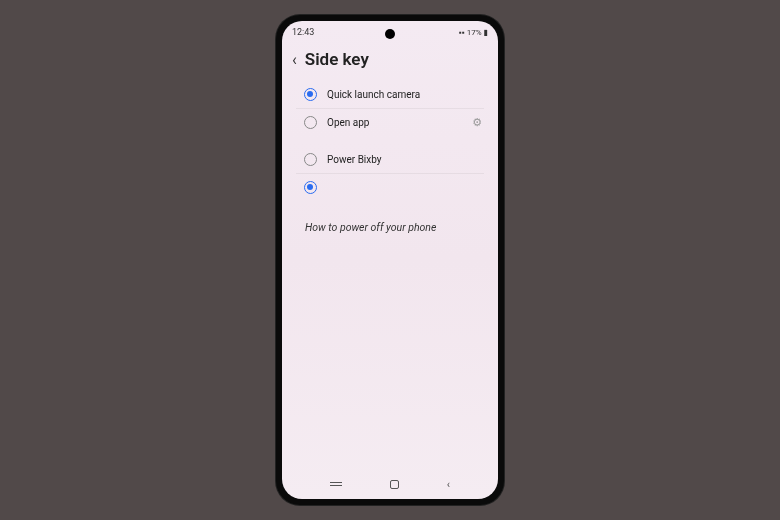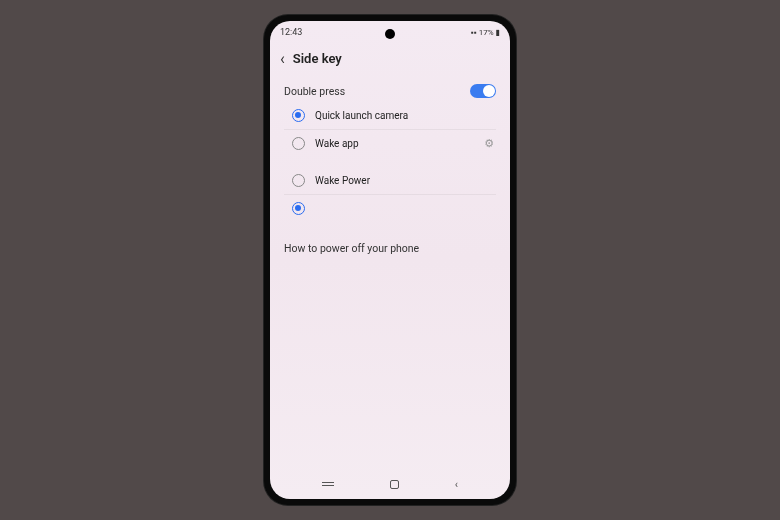--- a/index.html
+++ b/index.html
@@ -3,21 +3,21 @@
   <meta charset="utf-8">
   <style>
     * { box-sizing: border-box; margin: 0; padding: 0; }
     body {
       width: 780px; height: 520px;
       background: #514949;
       display: flex; align-items: center; justify-content: center;
       font-family: -apple-system, "Segoe UI", Roboto, sans-serif;
     }
     .phone-frame {
-      width: 252px; height: 490px;
+      width: 228px; height: 490px;
       background: #0a0a0a;
       border-radius: 24px;
       padding: 6px;
       position: relative;
       box-shadow: 0 0 0 1px #222;
     }
     .screen {
       width: 100%; height: 100%;
       background: linear-gradient(180deg, #f4eaf2 0%, #f2e6ee 50%, #f5ecf2 100%);
       border-radius: 20px;
@@ -36,21 +36,21 @@
       height: 22px; display: flex;
       justify-content: space-between; align-items: center;
       padding: 0 10px; font-size: 9px; color: #333;
     }
     .status-right { display: flex; gap: 2px; align-items: center; font-size: 8px; }
     .header {
       display: flex; align-items: center;
       padding: 6px 12px 10px 10px; gap: 8px;
     }
     .back-chevron { font-size: 16px; color: #333; }
-    .title { font-size: 13px; font-weight: 600; color: #222; }
+    .title { font-size: 17px; font-weight: 600; color: #222; }
     .section {
       padding: 2px 14px 8px 14px;
     }
     .section-title {
       font-size: 10.5px; color: #333; padding: 4px 0;
       display: flex; justify-content: space-between; align-items: center;
     }
     .toggle {
       width: 26px; height: 14px; background: #3a7cf0;
       border-radius: 8px; position: relative;
@@ -72,21 +72,21 @@
       position: relative;
     }
     .radio.selected { border-color: #2a6cf0; }
     .radio.selected::after {
       content: ''; position: absolute; top: 2px; left: 2px;
       width: 6px; height: 6px; background: #2a6cf0;
       border-radius: 50%;
     }
     .option-label { flex: 1; }
     .gear { font-size: 11px; color: #999; }
-    .link-row { padding: 12px 14px; font-size: 10.5px; color: #333; }
+    .link-row { padding: 12px 23px; font-size: 10.5px; color: #333; font-style: italic; }
     .nav-bar {
       position: absolute; bottom: 0; left: 0; right: 0;
       height: 26px; display: flex;
       justify-content: space-around; align-items: center;
       padding: 0 24px 4px 24px;
     }
     .nav-icon { color: #555; font-size: 11px; }
     .nav-recent { width: 12px; height: 1.5px; border-top: 1.5px solid #555; border-bottom: 1.5px solid #555; padding-top: 1.5px; }
     .nav-home { width: 9px; height: 9px; border: 1.5px solid #555; border-radius: 2px; transform: rotate(0deg); }
   </style>
@@ -105,39 +105,35 @@
         <span>▮</span>
       </span>
     </div>
 
     <div class="header">
       <span class="back-chevron">‹</span>
       <span class="title">Side key</span>
     </div>
 
     <div class="section">
-      <div class="section-title">
-        <span>Double press</span>
-        <span class="toggle"></span>
-      </div>
       <div class="option">
         <span class="radio selected"></span>
         <span class="option-label">Quick launch camera</span>
       </div>
       <div class="option">
         <span class="radio"></span>
-        <span class="option-label">Wake app</span>
+        <span class="option-label">Open app</span>
         <span class="gear">⚙</span>
       </div>
     </div>
 
     <div class="section">
       <div class="option">
         <span class="radio"></span>
-        <span class="option-label">Wake Power</span>
+        <span class="option-label">Power Bixby</span>
       </div>
       <div class="option">
         <span class="radio selected"></span>
       </div>
     </div>
 
     <div class="link-row">
       <span>How to power off your phone</span>
     </div>
 

